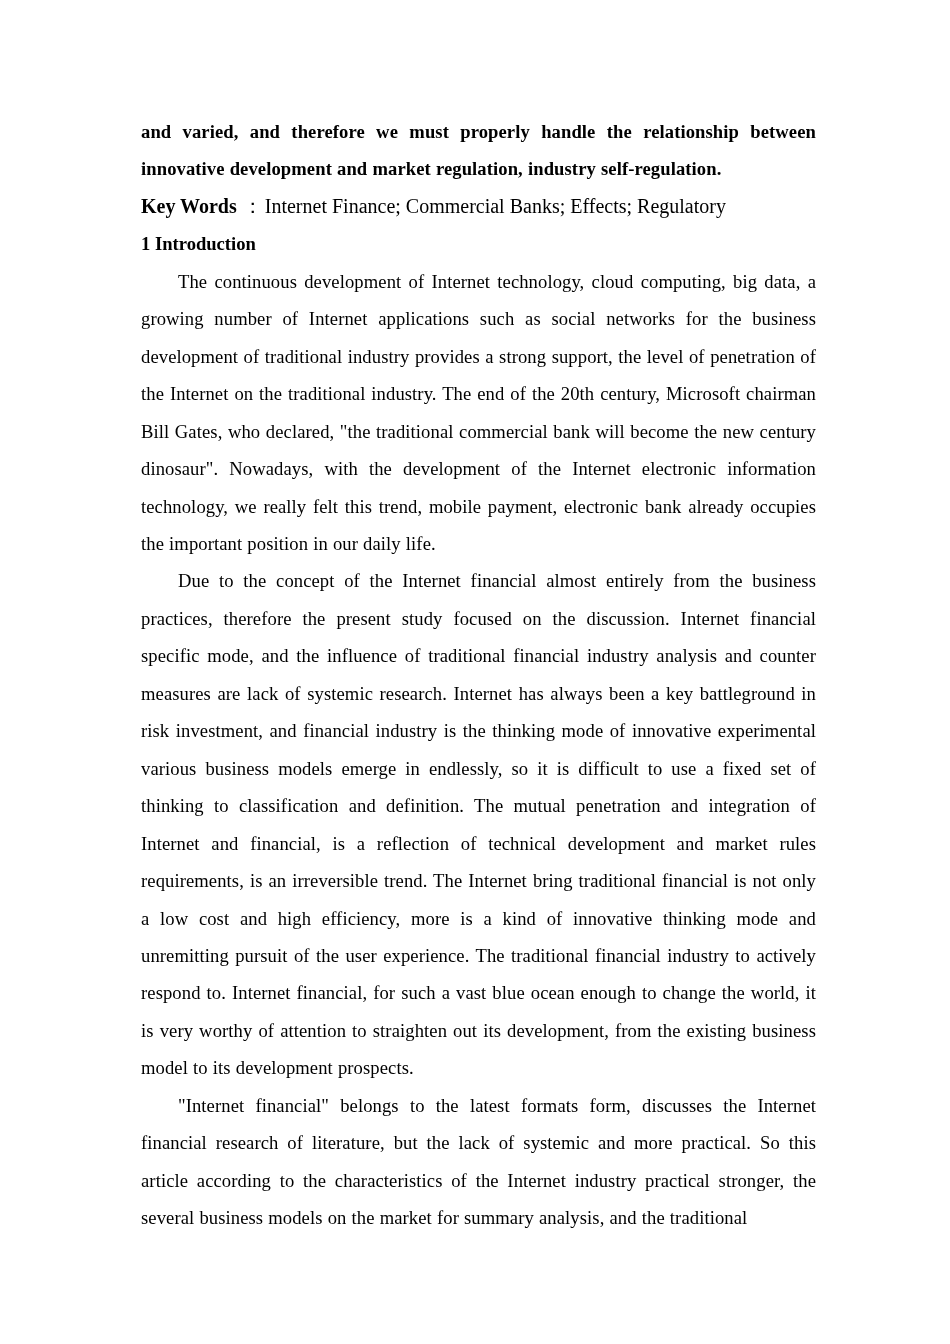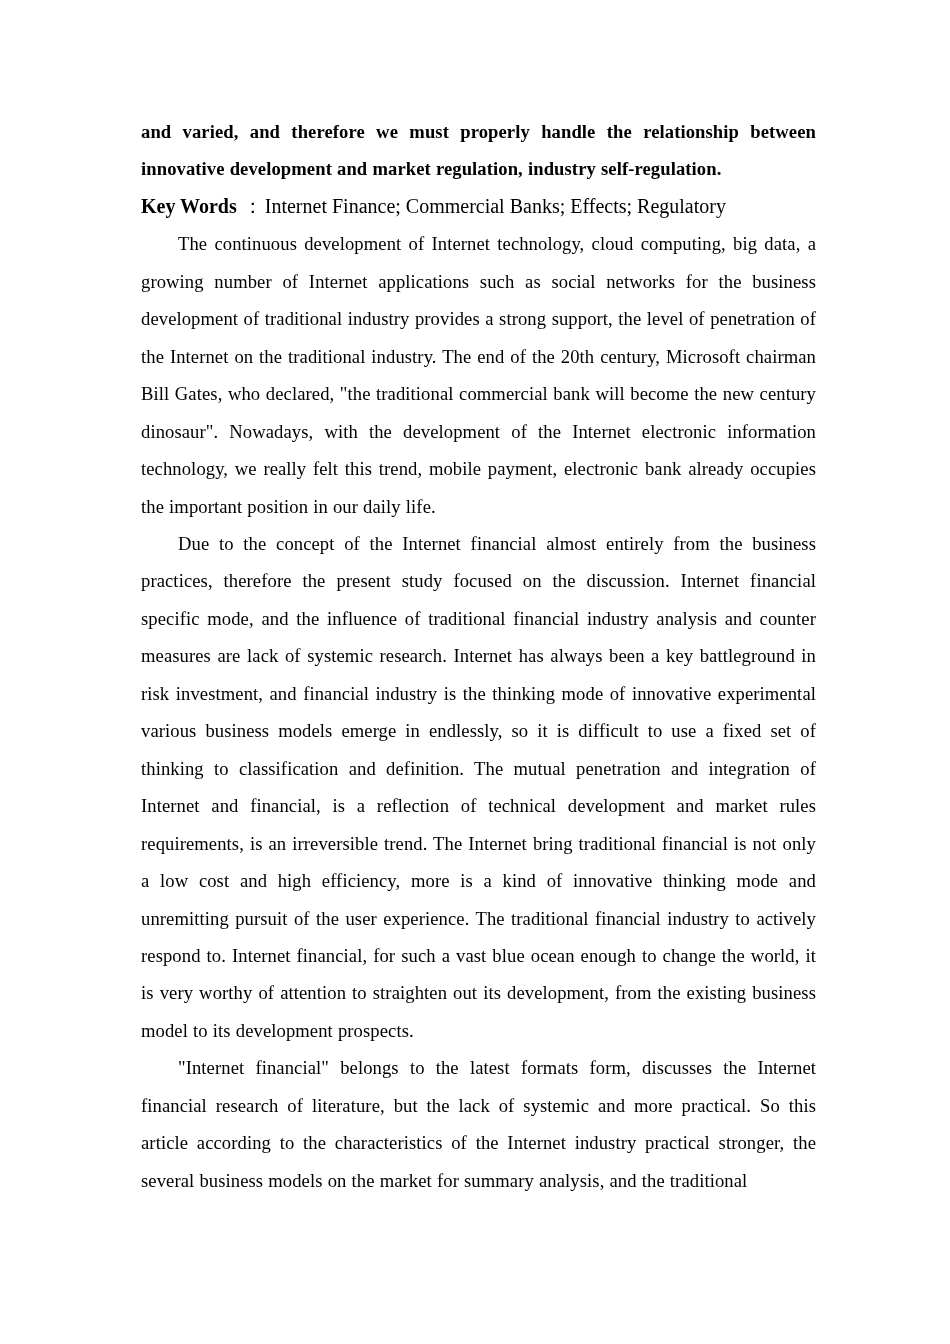--- a/index.html
+++ b/index.html
@@ -87,20 +87,21 @@
 
 <div class="page">
   <div class="text-column">
 
     <p class="para no-indent">and varied, and therefore we must properly handle the relationship between innovative development and market regulation, industry self-regulation.</p>
 
     <p class="kw-line">
       <span class="kw-label">Key Words</span><span class="kw-colon">：</span><span class="kw-body">Internet Finance; Commercial Banks; Effects; Regulatory</span>
     </p>
 
+    <h2 class="heading">1 Introduction</h2>
 
     <p class="para indent">The continuous development of Internet technology, cloud computing, big data, a growing number of Internet applications such as social networks for the business development of traditional industry provides a strong support, the level of penetration of the Internet on the traditional industry. The end of the 20th century, Microsoft chairman Bill Gates, who declared, "the traditional commercial bank will become the new century dinosaur". Nowadays, with the development of the Internet electronic information technology, we really felt this trend, mobile payment, electronic bank already occupies the important position in our daily life.</p>
 
     <p class="para indent">Due to the concept of the Internet financial almost entirely from the business practices, therefore the present study focused on the discussion. Internet financial specific mode, and the influence of traditional financial industry analysis and counter measures are lack of systemic research. Internet has always been a key battleground in risk investment, and financial industry is the thinking mode of innovative experimental various business models emerge in endlessly, so it is difficult to use a fixed set of thinking to classification and definition. The mutual penetration and integration of Internet and financial, is a reflection of technical development and market rules requirements, is an irreversible trend. The Internet bring traditional financial is not only a low cost and high efficiency, more is a kind of innovative thinking mode and unremitting pursuit of the user experience. The traditional financial industry to actively respond to. Internet financial, for such a vast blue ocean enough to change the world, it is very worthy of attention to straighten out its development, from the existing business model to its development prospects.</p>
 
     <p class="para indent">"Internet financial" belongs to the latest formats form, discusses the Internet financial research of literature, but the lack of systemic and more practical. So this article according to the characteristics of the Internet industry practical stronger, the several business models on the market for summary analysis, and the traditional</p>
 
   </div>
 </div>
 

